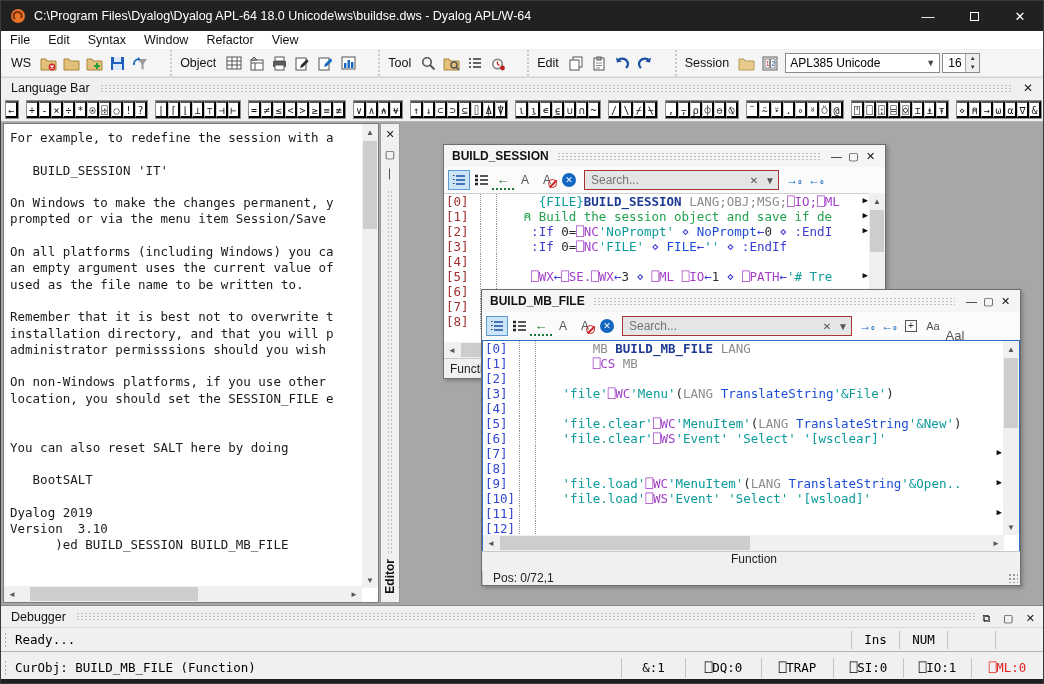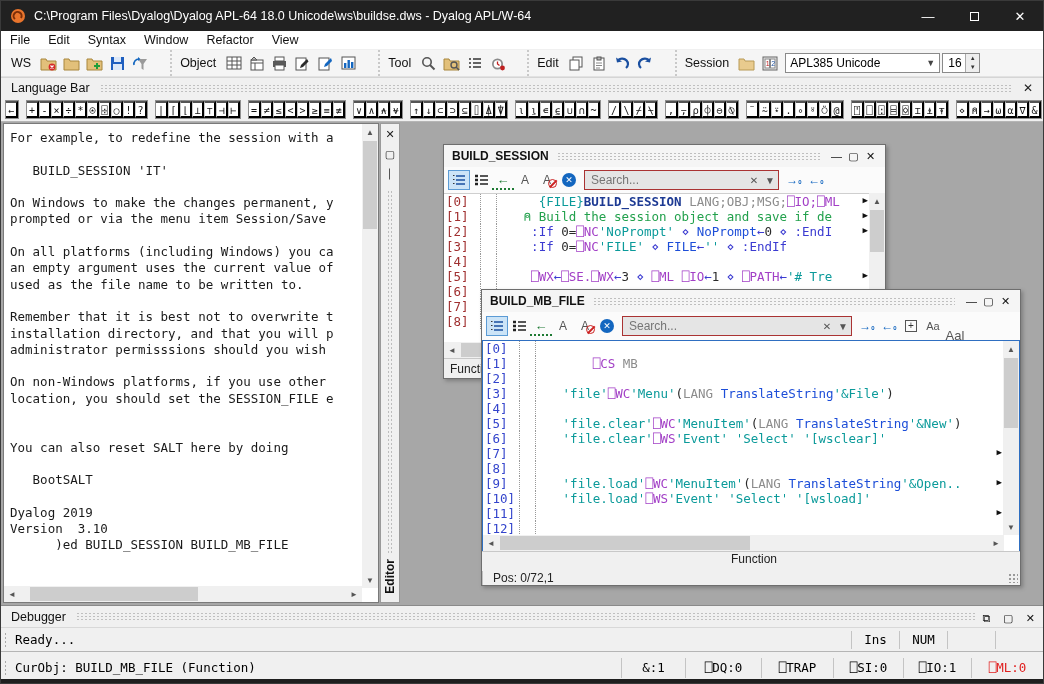--- a/index.html
+++ b/index.html
@@ -648,20 +648,21 @@
             <span class="plusbox">+</span>
           </span>
         <span class="eicon aa">Aa</span>
         <span class="eicon aal">Aal</span>
       </div>
       <div style="position:absolute; left:0; top:50px; width:538px; height:212px; border:1px solid #2f6fc1;">
         <div class="codearea" style="position:absolute; left:0; top:0; width:521px; height:194px;">
             <div class="code-row">
               <span class="lnum" style="color: rgb(51, 68, 204);">[0]</span>
               <span class="gutter"></span>
+              <span class="ctext"><span class="tok-b">       </span><span class="tok-g">MB </span><span class="tok-f">BUILD_MB_FILE</span><span class="tok-g"> LANG</span></span>
             </div>
             <div class="code-row">
               <span class="lnum" style="color: rgb(51, 68, 204);">[1]</span>
               <span class="gutter"></span>
               <span class="ctext"><span class="tok-b">       </span><span class="tok-q">⎕CS</span><span class="tok-g"> MB</span></span>
             </div>
             <div class="code-row">
               <span class="lnum" style="color: rgb(51, 68, 204);">[2]</span>
               <span class="gutter"></span>
               <span class="ctext"></span>

